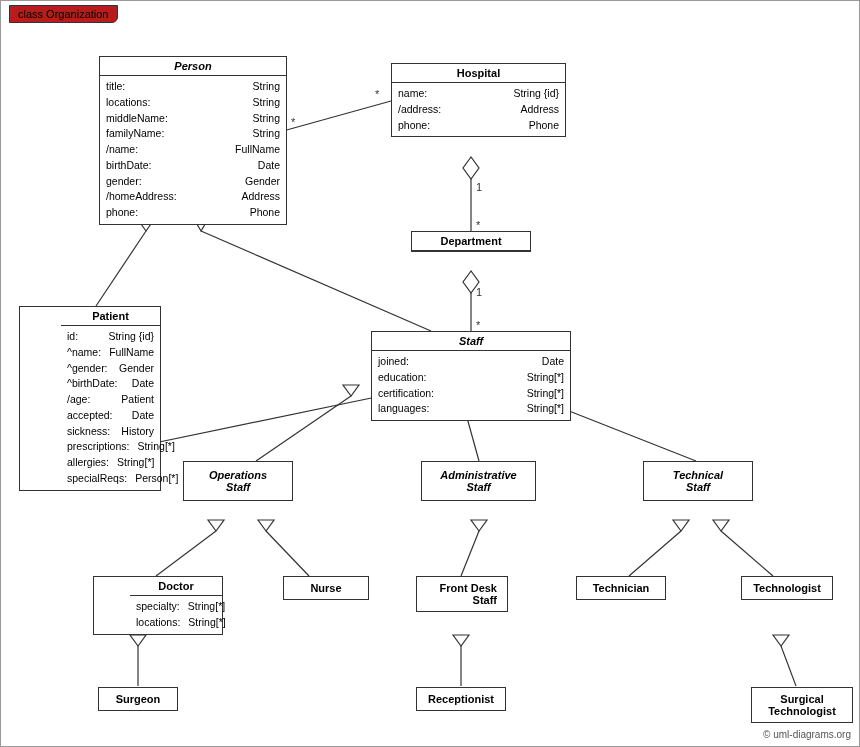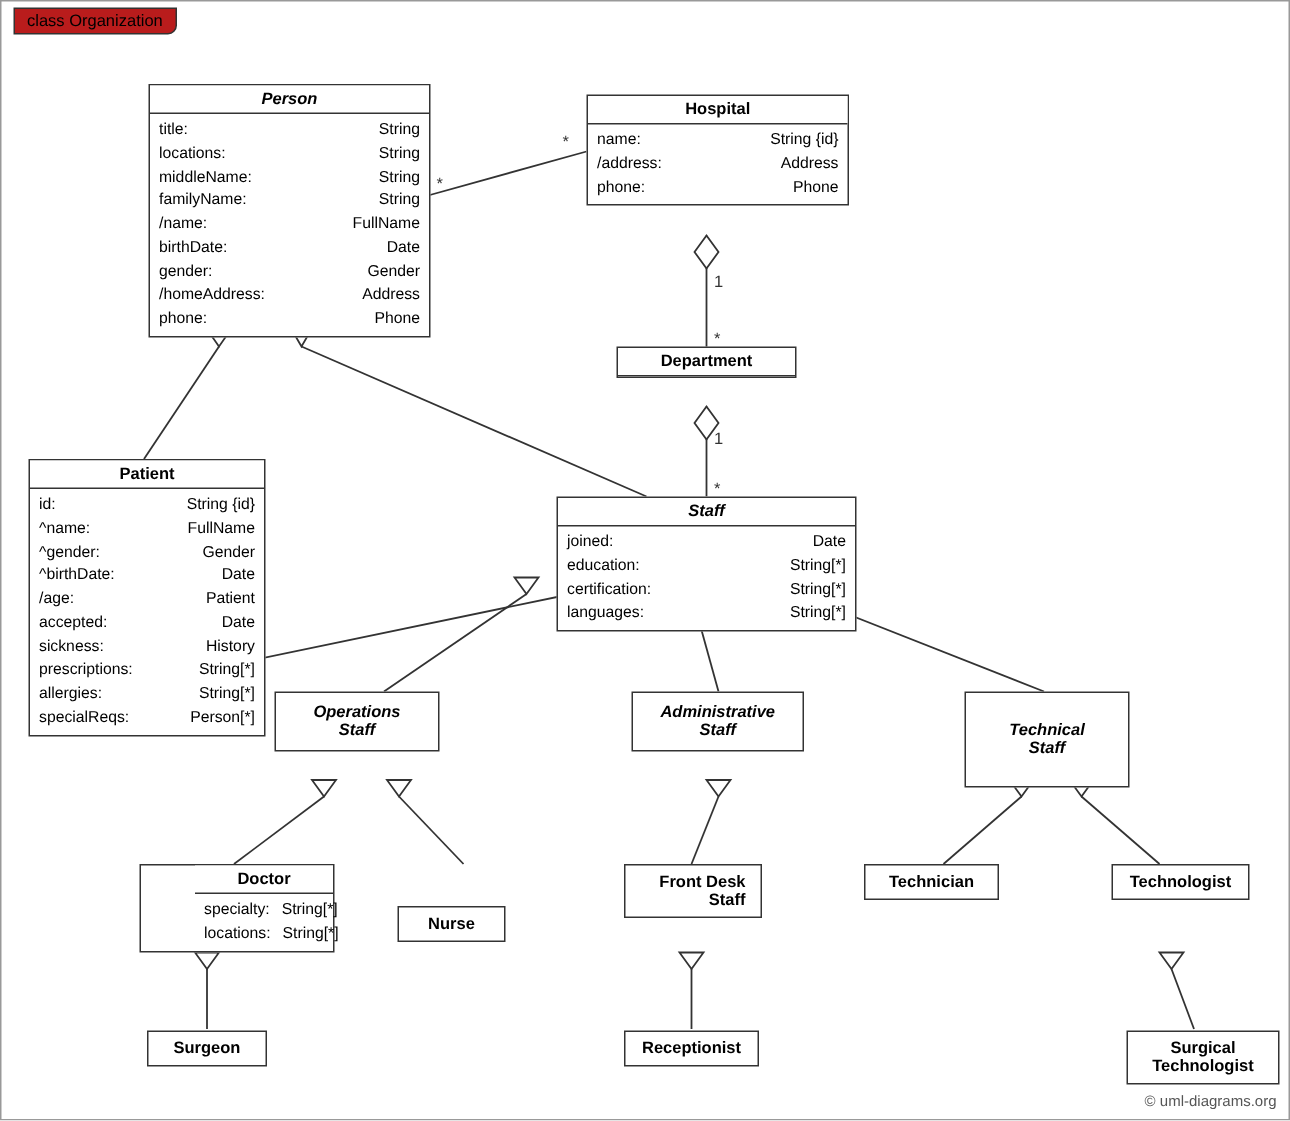--- a/index.html
+++ b/index.html
@@ -215,21 +215,21 @@
           <span class="attr-name">/address:</span>
           <span class="attr-type">Address</span>
         </div>
       <div class="attr-row">
           <span class="attr-name">phone:</span>
           <span class="attr-type">Phone</span>
         </div>
     </div>
   </div>
 
-  <div class="uml-box" style="left:18px; top:305px; width:158px;">
+  <div class="uml-box" style="left:18px; top:305px; width:142px;padding-left:41px;">
     <div class="box-title normal">Patient</div>
     <div class="box-attrs">
       <div class="attr-row">
           <span class="attr-name">id:</span>
           <span class="attr-type">String {id}</span>
         </div>
       <div class="attr-row">
           <span class="attr-name">^name:</span>
           <span class="attr-type">FullName</span>
         </div>
@@ -295,39 +295,39 @@
   </div>
 
   <div class="uml-box" style="left:182px; top:460px; width:110px; padding:4px;">
     <div class="box-title" style="border-bottom:none;"><em>Operations<br>Staff</em></div>
   </div>
 
   <div class="uml-box" style="left:420px; top:460px; width:115px; padding:4px;">
     <div class="box-title" style="border-bottom:none;"><em>Administrative<br>Staff</em></div>
   </div>
 
-  <div class="uml-box" style="left:642px; top:460px; width:110px; padding:16px;">
+  <div class="uml-box" style="left:642px; top:460px; width:110px; padding:4px;">
     <div class="box-title" style="border-bottom:none;"><em>Technical<br>Staff</em></div>
   </div>
 
   <div class="uml-box" style="left:92px; top:575px; width:130px;padding-left:36px;">
     <div class="box-title normal">Doctor</div>
     <div class="box-attrs">
       <div class="attr-row">
           <span class="attr-name">specialty:</span>
           <span class="attr-type">String[*]</span>
         </div>
       <div class="attr-row">
           <span class="attr-name">locations:</span>
           <span class="attr-type">String[*]</span>
         </div>
     </div>
   </div>
 
-  <div class="simple-box" style="left:264px; top:575px; width:72px;margin-top:28px;">Nurse</div>
+  <div class="simple-box" style="left:282px; top:575px; width:86px;">Nurse</div>
 
   <div class="simple-box" style="left:415px; top:575px; width:92px;text-align:right;">Front Desk<br>Staff</div>
 
   <div class="simple-box" style="left:575px; top:575px; width:90px;">Technician</div>
 
   <div class="simple-box" style="left:740px; top:575px; width:92px;">Technologist</div>
 
   <div class="simple-box" style="left:97px; top:686px; width:80px;">Surgeon</div>
 
   <div class="simple-box" style="left:415px; top:686px; width:90px;">Receptionist</div>

